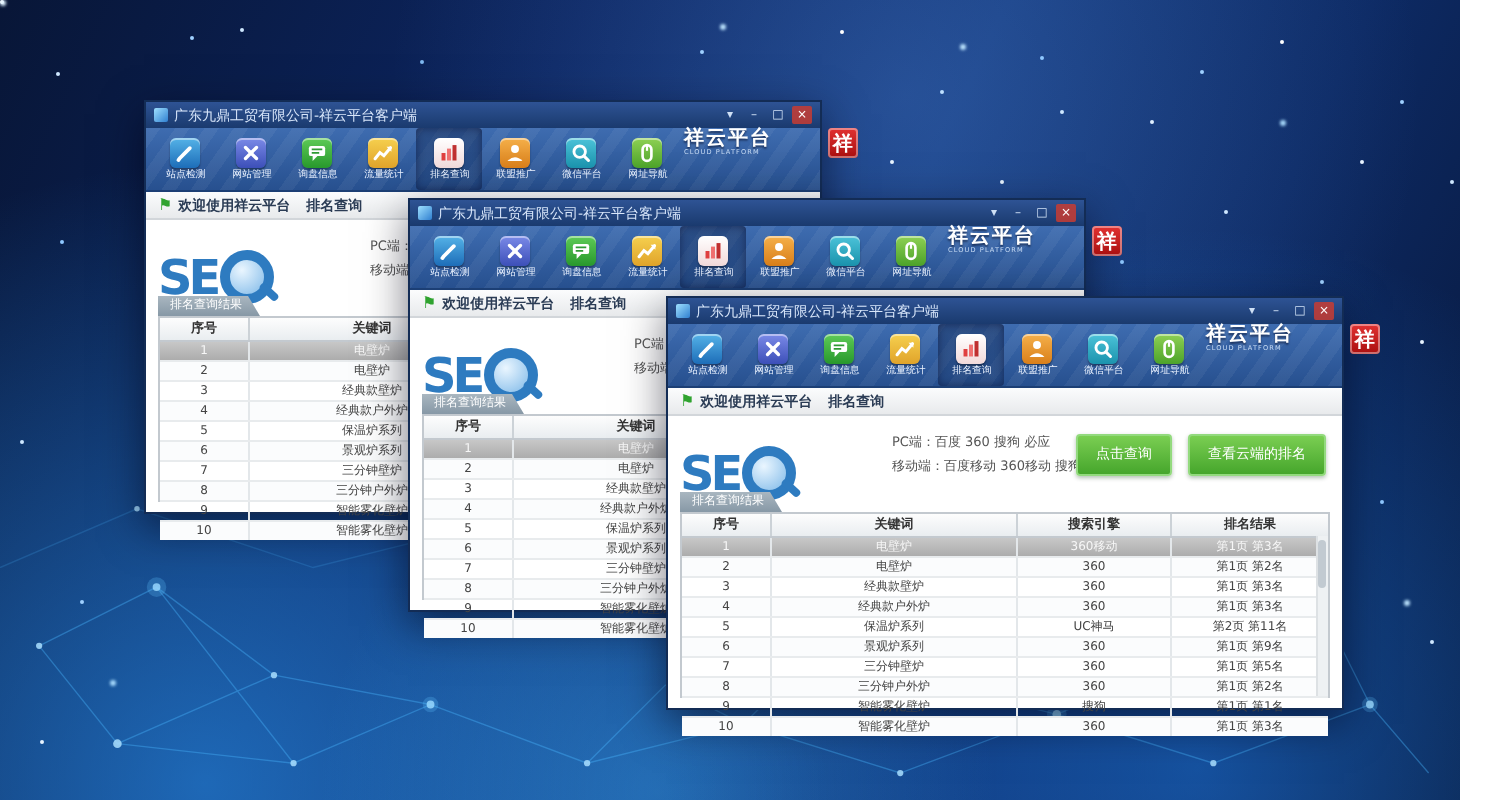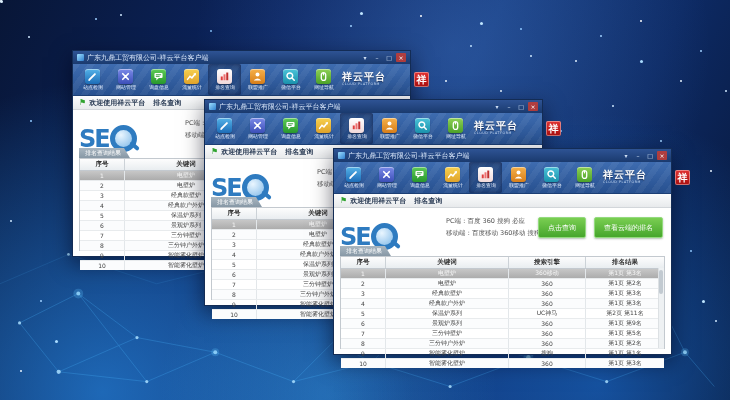--- a/index.html
+++ b/index.html
@@ -43,21 +43,21 @@
   .tools{display:flex;flex:1;}
   .tool{width:33px;display:flex;flex-direction:column;align-items:center;justify-content:center;gap:1px;cursor:pointer;border-radius:2px;}
   .tool.selected{background:linear-gradient(rgba(8,24,60,.38),rgba(8,24,60,.14));box-shadow:inset 0 0 4px rgba(0,0,30,.45);}
   .tool-icon{width:15px;height:15px;border-radius:3px;display:flex;align-items:center;justify-content:center;
     box-shadow:0 1px 1px rgba(0,0,0,.35),inset 0 1px 0 rgba(255,255,255,.45);}
   .tool-label{font-size:6px;color:#eaf2ff;white-space:nowrap;transform:scale(.82);transform-origin:center top;line-height:6px;}
   .ic1{background:linear-gradient(#55b3e8,#1d6db8);} .ic2{background:linear-gradient(#7b8ae8,#3c4fb8);}
   .ic3{background:linear-gradient(#5ecb57,#28982c);} .ic4{background:linear-gradient(#f6d04f,#e0a32a);}
   .ic5{background:linear-gradient(#ffffff,#f2dada);} .ic6{background:linear-gradient(#f5b04a,#d97f1a);}
   .ic7{background:linear-gradient(#4cc3d9,#1b93ad);} .ic8{background:linear-gradient(#8ed054,#4da32a);}
-  .brand{margin-left:auto;display:flex;align-items:center;gap:3px;padding:12px 2px;flex:none;}
+  .brand{margin-left:auto;display:flex;gap:3px;padding:0 2px;flex:none;}
   .brand-name{color:#fff;font-size:10px;font-weight:bold;letter-spacing:1px;line-height:11px;text-shadow:0 1px 1px rgba(0,0,20,.5);white-space:nowrap;}
   .brand-sub{color:#c8dcf5;font-size:6px;transform:scale(.55);transform-origin:left top;white-space:nowrap;line-height:6px;letter-spacing:1px;}
   .brand-seal{width:15px;height:15px;flex:none;background:linear-gradient(#e23232,#a90f0f);color:#fff;font-size:10px;font-weight:bold;
     display:flex;align-items:center;justify-content:center;border-radius:2px;box-shadow:inset 0 0 0 1px rgba(255,255,255,.4);}
 
   .welcomebar{height:13px;flex:none;background:linear-gradient(#fbfcfd,#e8eaec);border-bottom:1px solid #d2d6da;
     display:flex;align-items:center;gap:3px;padding:0 6px;}
   .flag{color:#2fa32f;font-size:8px;line-height:8px;}
   .welcome-text,.section-text{font-size:7px;color:#2b3c55;font-weight:bold;white-space:nowrap;}
   .section-text{margin-left:5px;}

